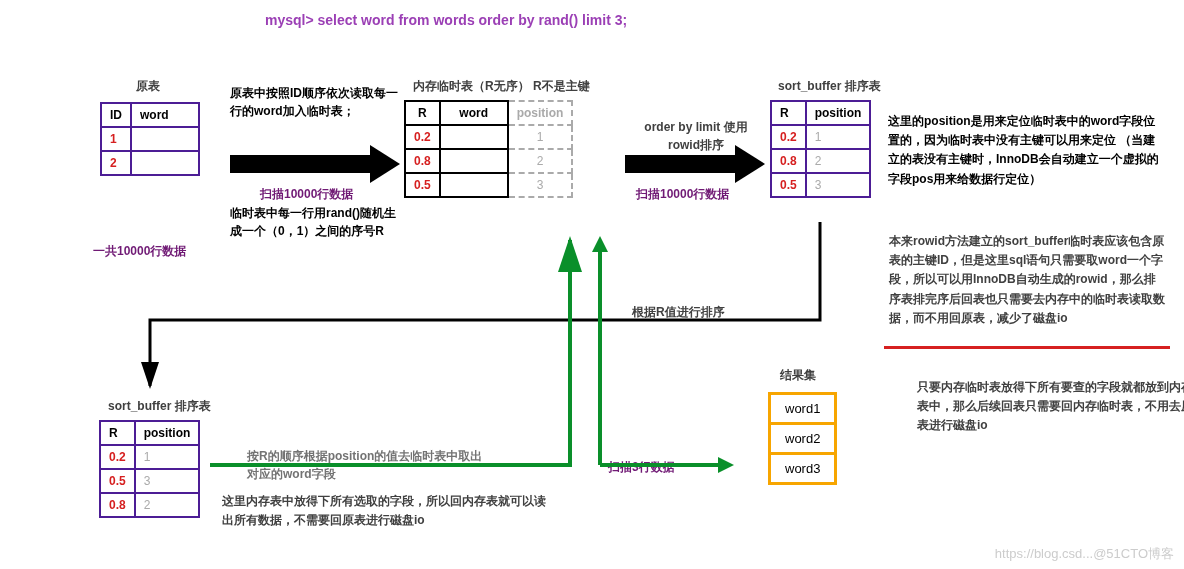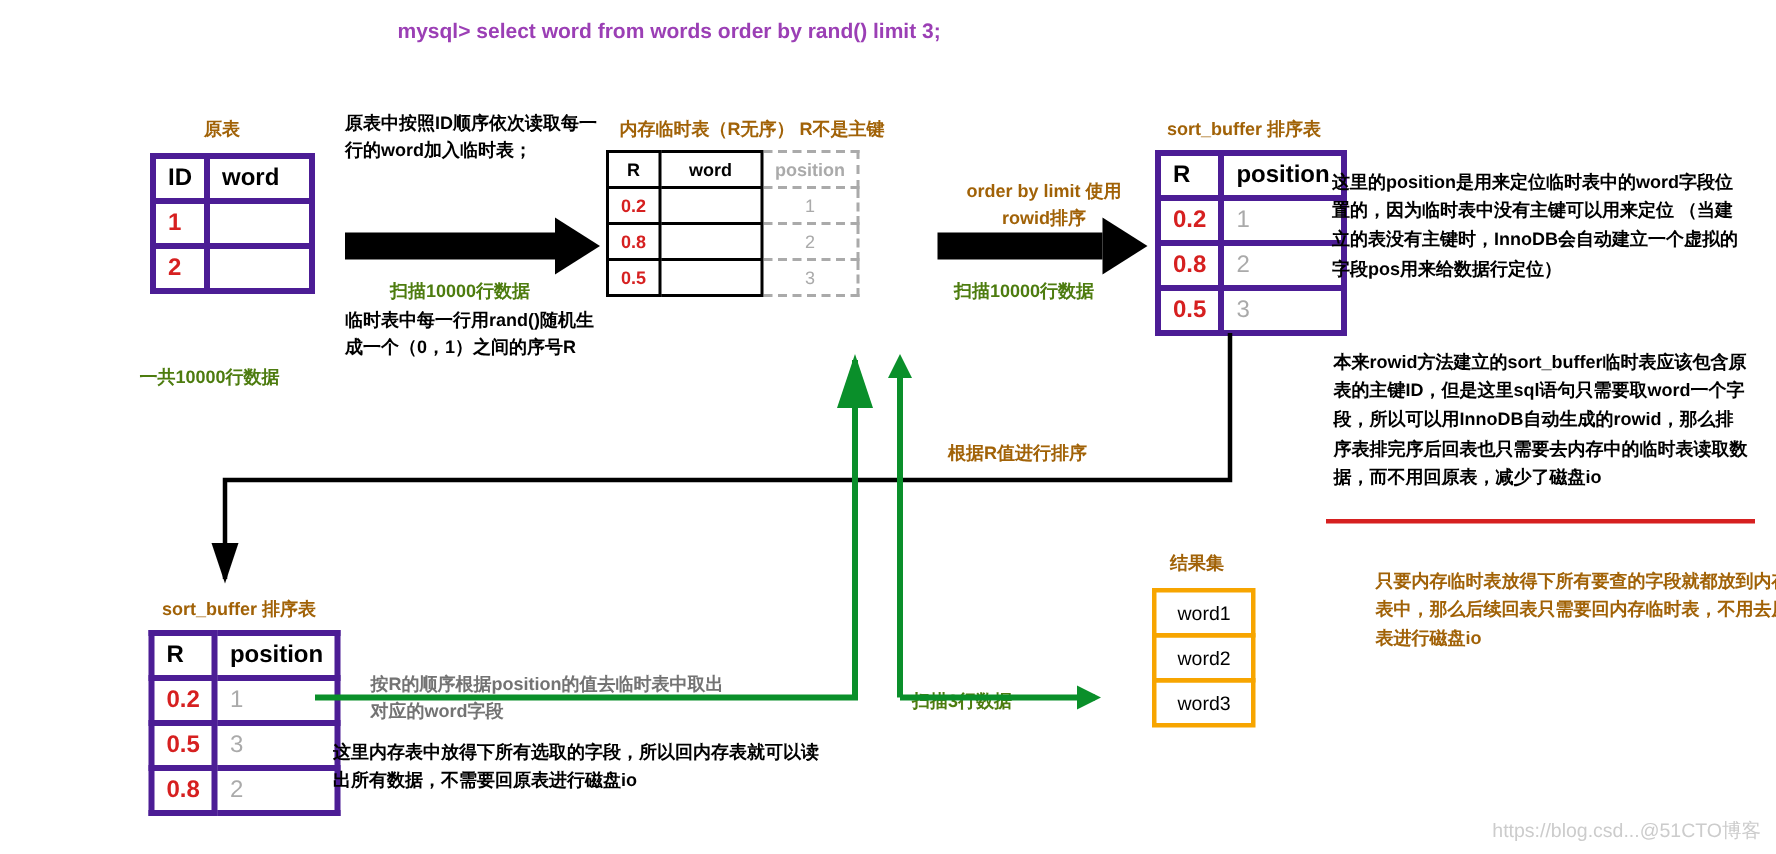--- a/index.html
+++ b/index.html
@@ -1,24 +1,24 @@
 <!DOCTYPE html>
 <html><head>
 <meta charset="utf-8">
 <style>
   body { margin:0; font-family:"Microsoft YaHei","SimSun",sans-serif; font-size:12px; background:#fff; width:1184px; height:569px; position:relative; }
   .abs { position:absolute; }
   .sql { color:#9b3fb5; font-weight:bold; font-size:14px;text-align:center; }
-  .red { color:#a16207; }
-  .blue { color:#4d7c0f; }
+  .red { color:#404040; }
+  .blue { color:#701a75; }
   .black { color:#000; }
-  .purple { color:#000000; }
+  .purple { color:#404040; }
   .bold { font-weight:bold; }
   table.data { border-collapse:collapse; }
-  table.data td, table.data th { border:4px solid #4c1d95; padding:4px 8px; text-align:left; font-size:16px; }
+  table.data td, table.data th { border:2px solid #4c1d95; padding:4px 8px; text-align:left; font-size:12px; }
   table.data th { font-weight:bold; }
   table.data td.redv { color:#d62020; font-weight:bold; }
   table.data td.grayv { color:#aaa; }
   .orangebox { border:3px solid #f7a500; padding:6px 14px; margin-bottom:-3px; font-size:13px; }
   svg { position:absolute; top:0; left:0; pointer-events:none; }
   .watermark { position:absolute; right:10px; bottom:6px; color:#ccc; font-size:13px; }
 </style>
 </head>
 <body>
 
@@ -36,21 +36,21 @@
         <td></td>
       </tr>
   <tr>
         <td class="redv">2</td>
         <td></td>
       </tr>
 </tbody>
   </table>
 <div class="abs blue bold" style="left:93px; top:243px;">一共10000行数据</div>
 
-<div class="abs black bold" style="left:230px; top:73px; width:170px; line-height:1.5;">原表中按照ID顺序依次读取每一行的word加入临时表；</div>
+<div class="abs black bold" style="left:230px; top:84px; width:170px; line-height:1.5;">原表中按照ID顺序依次读取每一行的word加入临时表；</div>
 <div class="abs blue bold" style="left:260px; top:186px;">扫描10000行数据</div>
 <div class="abs black bold" style="left:230px; top:204px; width:170px; line-height:1.5;">临时表中每一行用rand()随机生成一个（0，1）之间的序号R</div>
 
 <div class="abs red bold" style="left:413px; top:78px;">内存临时表（R无序） R不是主键</div>
 <table class="abs" style="left:404px; top:100px; border-collapse:collapse;">
   <tbody>
       <tr>
     <th style="border:2px solid #000;padding:4px 8px;">R</th>
     <th style="border:2px solid #000;padding:4px 8px;min-width:50px;">word</th>
     <th style="border:2px dashed #aaa;padding:4px 8px;color:#aaa;">position</th>
@@ -97,21 +97,21 @@
       </tr>
 </tbody>
   </table>
 
 <div class="abs black bold" style="left:888px; top:112px; width:278px; line-height:1.6;">这里的position是用来定位临时表中的word字段位置的，因为临时表中没有主键可以用来定位
 （当建立的表没有主键时，InnoDB会自动建立一个虚拟的字段pos用来给数据行定位）</div>
 <div class="abs purple bold" style="left:889px; top:232px; width:278px; line-height:1.6;">本来rowid方法建立的sort_buffer临时表应该包含原表的主键ID，但是这里sql语句只需要取word一个字段，所以可以用InnoDB自动生成的rowid，那么排序表排完序后回表也只需要去内存中的临时表读取数据，而不用回原表，减少了磁盘io</div>
 <div class="abs" style="left:884px; top:346px; width:286px; border-top:3px solid #d62020;"></div>
 <div class="abs red bold" style="left:889px; top:378px; width:278px; line-height:1.6;margin-left:28px;">只要内存临时表放得下所有要查的字段就都放到内存表中，那么后续回表只需要回内存临时表，不用去原表进行磁盘io</div>
 
-<div class="abs red bold" style="left:632px; top:294px;">根据R值进行排序</div>
+<div class="abs red bold" style="left:632px; top:304px;">根据R值进行排序</div>
 
 <div class="abs red bold" style="left:108px; top:398px;">sort_buffer 排序表</div>
 <table class="abs data" style="left:99px; top:420px;">
   <tbody>
       <tr>
         <th>R</th>
         <th>position</th>
       </tr>
   <tr>
         <td class="redv">0.2</td>

